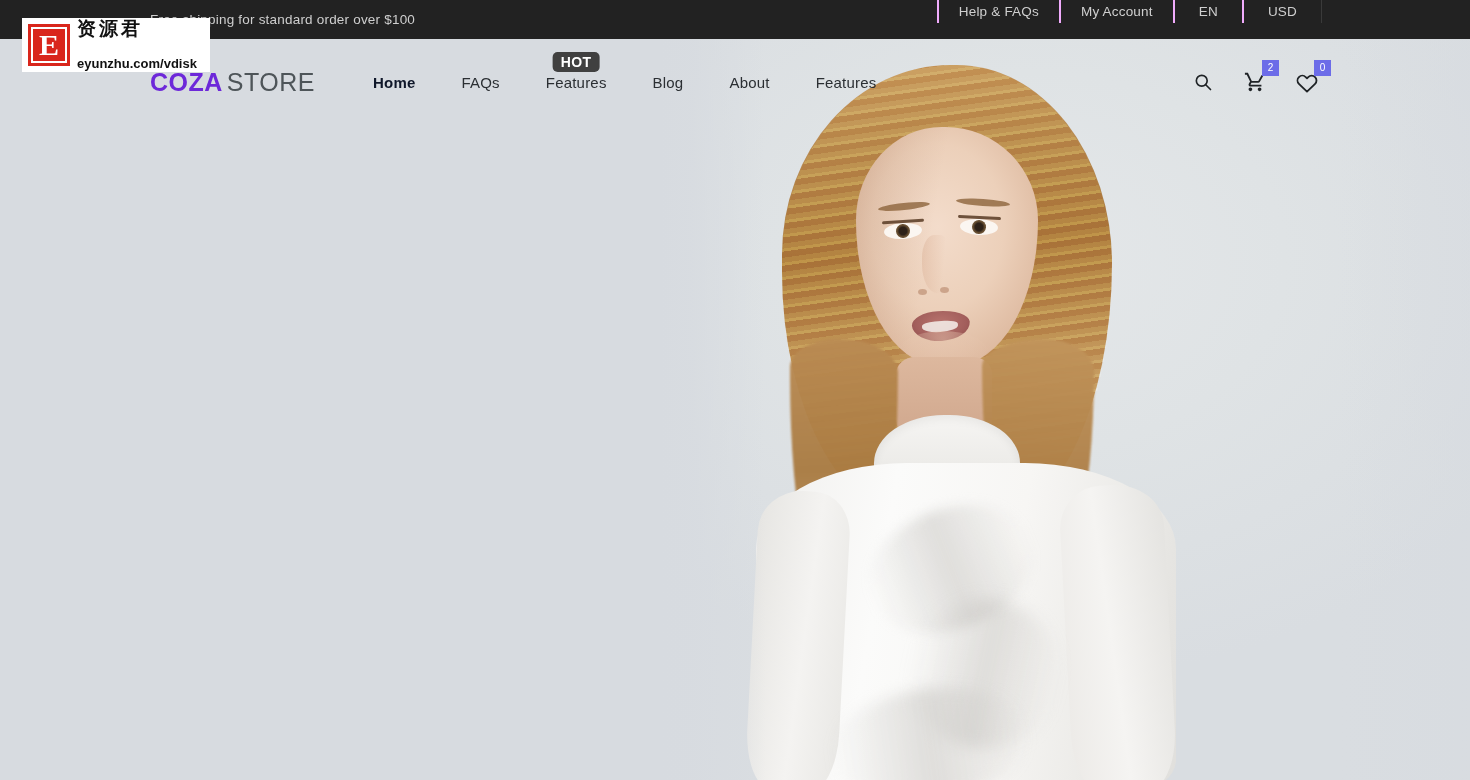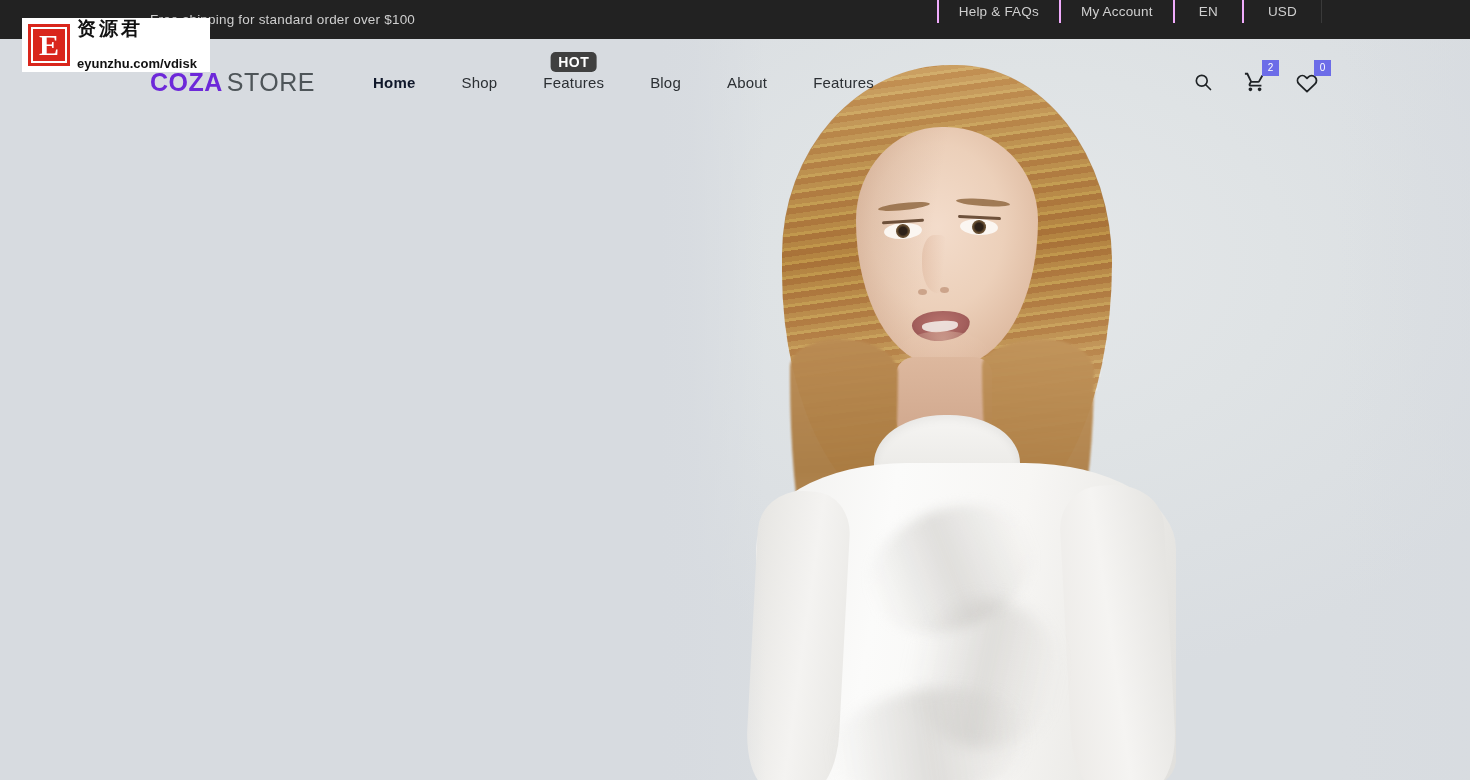--- a/index.html
+++ b/index.html
@@ -476,21 +476,21 @@
   <div class="logo">
     <span class="coza">COZA</span>
     <span class="store">STORE</span>
   </div>
 
   <nav class="nav">
     <div class="nav-item active">
       <span>Home</span>
     </div>
     <div class="nav-item">
-      <span>Shop</span>
+      <span>FAQs</span>
     </div>
     <div class="nav-item">
       <span class="hot-badge">HOT</span>
       <span>Features</span>
     </div>
     <div class="nav-item">
       <span>Blog</span>
     </div>
     <div class="nav-item">
       <span>About</span>

